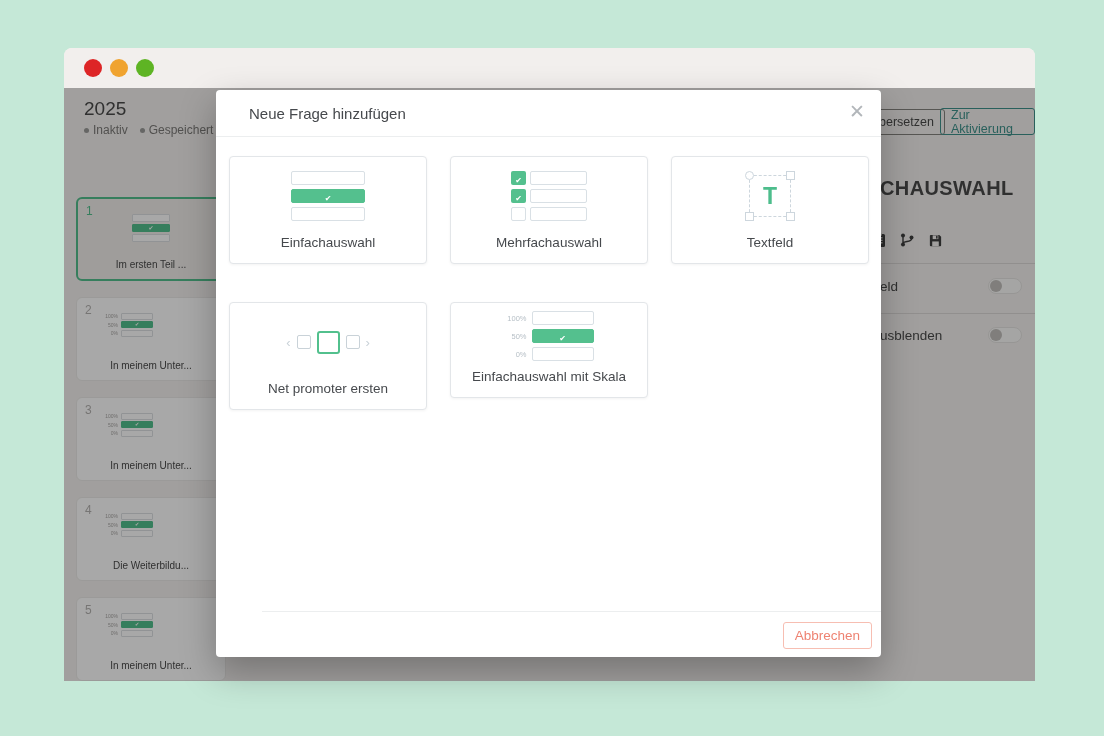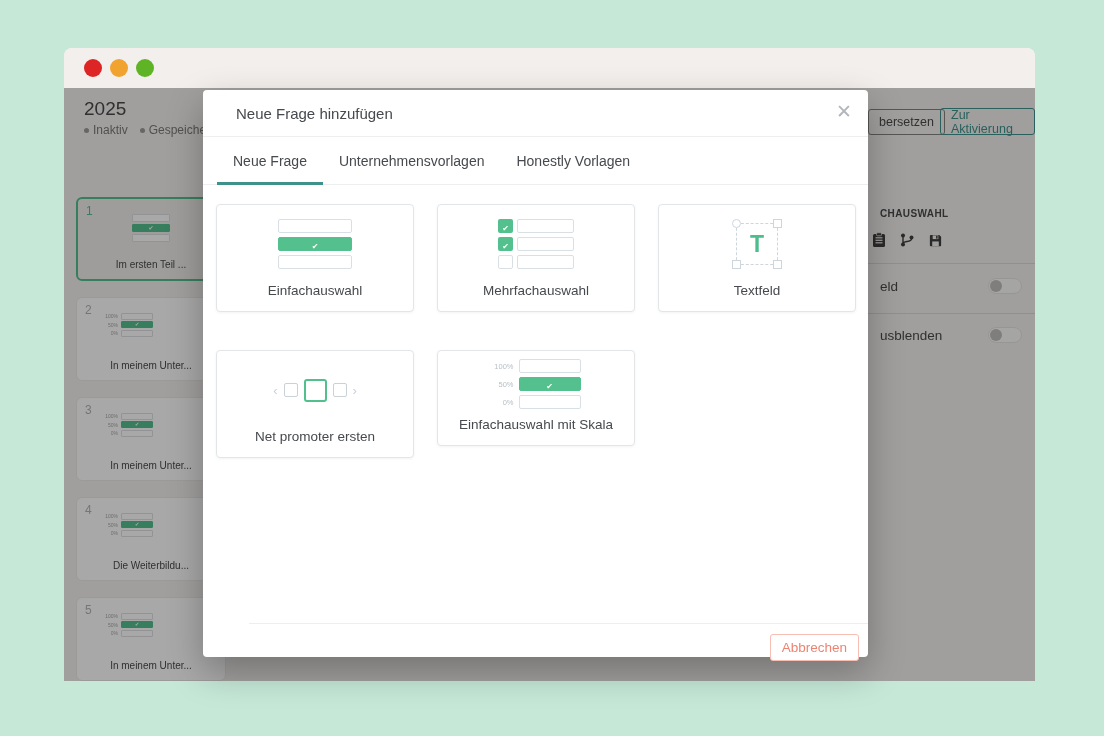--- a/index.html
+++ b/index.html
@@ -66,33 +66,33 @@
     display:block; width:38px; height:8px; border:1px solid #dde0e2; background:#fff;
     border-radius:1px; margin:2px auto; line-height:6px; text-align:center;
   }
   .mini .mrow.green { background:#52c08d; border-color:#52c08d; color:#fff; font-size:6px; }
   .mini-scale .srow { display:flex; align-items:center; gap:3px; margin:1.5px 0 1.5px 28px; }
   .srow .slbl { font-size:5px; color:#a9a7a5; width:13px; text-align:right; }
   .srow .sbar { width:32px; height:7px; border:1px solid #dde0e2; background:#fff; border-radius:1px; line-height:5px; text-align:center; }
   .srow .sbar.green { background:#52c08d; border-color:#52c08d; color:#fff; font-size:5px; }
 
   
-  .pheading { position:absolute; left:816px; top:120px; font-size:10px; font-weight:bold; color:#4a4a4a; letter-spacing:0.4px; }
+  .pheading { position:absolute; left:816px; top:89px; font-size:20px; font-weight:bold; color:#4a4a4a; letter-spacing:0.4px; }
   .picons { position:absolute; left:808px; top:144px; display:flex; gap:13px; align-items:center; }
   .pdiv { position:absolute; left:798px; right:0; height:1px; background:#dcdad8; }
   .pdiv.d1 { top:175px; } .pdiv.d2 { top:225px; }
   .plabel { position:absolute; left:816px; font-size:13.5px; color:#4a4a4a; }
   .plabel.r1 { top:191px; } .plabel.r2 { top:240px; }
   .toggle { position:absolute; left:924px; width:34px; height:16px; border-radius:8px; background:#fbfaf9; border:1px solid #e6e4e2; }
   .toggle.r1 { top:190px; } .toggle.r2 { top:239px; }
   .toggle .knob { position:absolute; left:1px; top:1px; width:12px; height:12px; border-radius:50%; background:#c2c0bd; }
 
   
   .modal {
-    position:absolute; left:203px; top:90px; width:665px; height:567px;
+    position:absolute; left:216px; top:90px; width:665px; height:567px;
     background:#fff; border-radius:4px; z-index:5;
     box-shadow:0 14px 36px rgba(0,0,0,0.28);
   }
   .mhead {
     height:47px; border-bottom:1px solid #eceeef; display:flex; align-items:center;
     padding:0 33px; font-size:15px; color:#46494d; position:relative;
   }
   .mclose { position:absolute; right:16px; top:12px; font-size:19px; color:#b2b6ba; line-height:1; cursor:pointer; }
   .mtabs { height:48px; border-bottom:1px solid #eceeef; display:flex; padding-left:14px; }
   .mtab { padding:0 16px; display:flex; align-items:center; font-size:14px; color:#46494d; position:relative; }
@@ -135,21 +135,21 @@
   .qi-nps .chev { color:#c9d2d8; font-size:13px; line-height:1; }
   .nps-sm { width:14px; height:14px; border:1px solid #c9d2d8; border-radius:2px; background:#fff; }
   .nps-lg { width:23px; height:23px; border:2px solid #52c08d; border-radius:3px; background:#fff; }
 
   
   .qi-scale .sc-row { display:flex; align-items:center; gap:5px; margin:2px 0; }
   .sc-lbl { width:22px; text-align:right; font-size:7.5px; color:#b6bfc6; }
   .sc-bar { width:62px; height:14px; border:1px solid #d9e0e5; border-radius:2px; background:#fff; text-align:center; line-height:12px; }
   .sc-bar.green { background:#54c08e; border-color:#54c08e; }
 
-  .mfooter { position:absolute; left:0; right:0; bottom:0; height:34px; border-top:1px solid #eceeef;margin-left:46px; }
+  .mfooter { position:absolute; left:0; right:0; bottom:0; height:46px; border-top:1px solid #eceeef;margin-left:46px; }
   .cancel-btn {
     position:absolute; right:9px; top:10px; padding:5px 11px; font-size:13.5px;
     color:#ee8372; border:1px solid #f7beb2; border-radius:3px; background:#fff;
     font-family:"Liberation Sans", sans-serif;
   }
 </style>
 </head>
 <body>
 
 <div class="window">
@@ -310,25 +310,20 @@
 
   <div class="backdrop"></div>
 </div>
 
 <div class="modal">
   <div class="mhead">
     <span>Neue Frage hinzufügen</span>
     <span class="mclose">✕</span>
   </div>
 
-  <div class="mtabs">
-    <span class="mtab active">Neue Frage</span>
-    <span class="mtab">Unternehmensvorlagen</span>
-    <span class="mtab">Honestly Vorlagen</span>
-  </div>
 
   <div class="mbody">
 
     <div class="card">
       <div class="card-icon qi-sc">
         <span class="row"></span>
         <span class="row green"><span class="chk">✔</span></span>
         <span class="row"></span>
       </div>
       <div class="card-label">Einfachauswahl</div>

